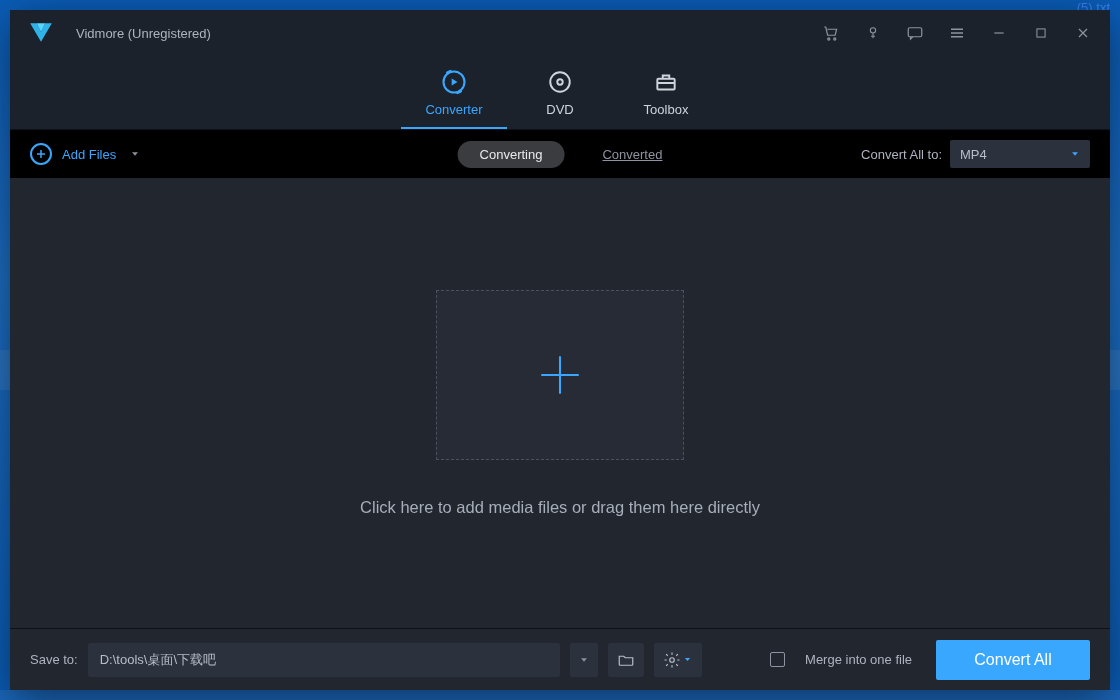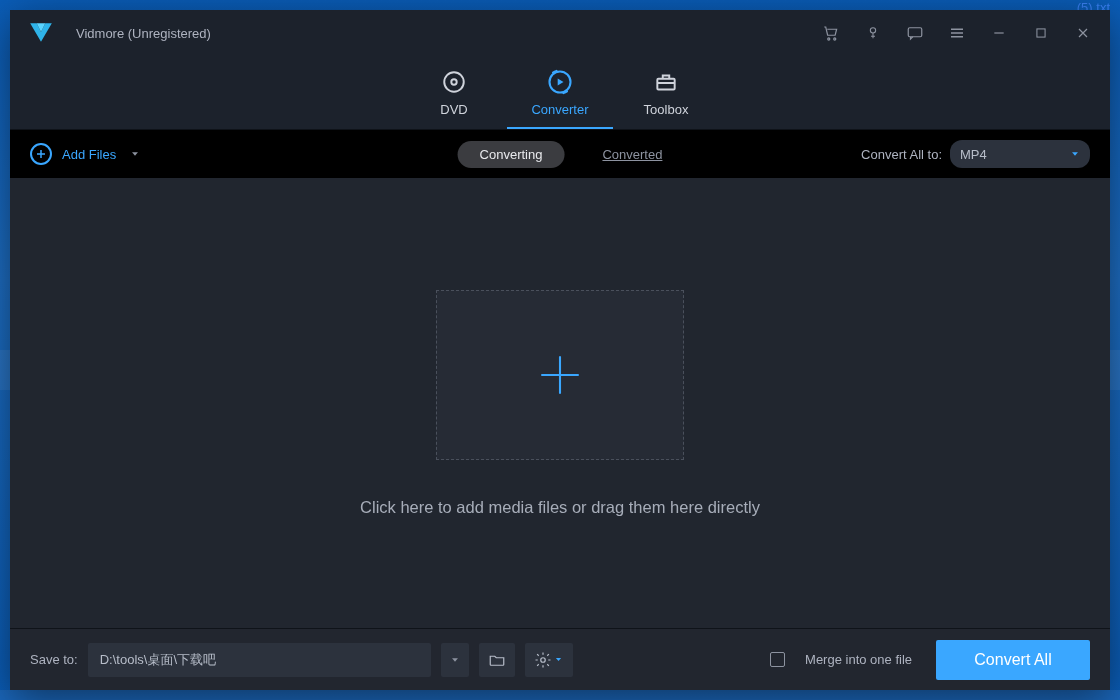--- a/index.html
+++ b/index.html
@@ -53,39 +53,39 @@
 .add-files { display:flex; align-items:center; gap:10px; color:#3aa7ff; cursor:pointer; }
 .add-plus { width:22px; height:22px; border:2px solid #3aa7ff; border-radius:50%; display:flex; align-items:center; justify-content:center; }
 .add-plus svg { display:block; }
 .add-dd { color:#aeb3c0; margin-left:4px; }
 .tab-pill-wrap { position:absolute; left:50%; transform:translateX(-50%); display:flex; align-items:center; gap:38px; }
 .pill { background:#3b3c40; color:#e8e9ec; padding:6px 22px; border-radius:14px; font-size:13px; }
 .tab-inactive { color:#8d93a0; cursor:pointer;text-decoration:underline; }
 .subbar .right { margin-left:auto; display:flex; align-items:center; gap:8px; }
 .format-select {
   width:140px; height:28px; background:#2c323d; display:flex; align-items:center;
-  padding:0 10px; justify-content:space-between; color:#b7bdc9; border-radius:12px; cursor:pointer;
+  padding:0 10px; justify-content:space-between; color:#b7bdc9; border-radius:2px; cursor:pointer;
 }
 
 .content {
   flex:1; background:#21262f; display:flex; flex-direction:column; align-items:center; justify-content:center;
 }
 .dropzone {
   width:248px; height:170px; border:1.5px dashed #4a505c; display:flex; align-items:center; justify-content:center;
   cursor:pointer; background:#262b35;
 }
 .dropzone svg { display:block; }
 .drop-hint { margin-top:38px; color:#a7adb9; font-size:16.5px; }
 
 .footer {
   height:62px; background:#22262f; display:flex; align-items:center; padding:0 20px; gap:10px;
   border-top:1px solid #0f1319; color:#aeb3c0; font-size:13px;
 }
 .path-box {
-  width:343px; height:34px; background:#2c323d; display:flex; align-items:center; padding:0 12px;
+  width:472px; height:34px; background:#2c323d; display:flex; align-items:center; padding:0 12px;
   color:#b7bdc9; border-radius:2px;
 }
 .dd-btn {
   width:28px; height:34px; background:#2c323d; display:flex; align-items:center; justify-content:center;
   cursor:pointer; border-radius:2px;
 }
 .icon-btn {
   width:36px; height:34px; background:#2c323d; display:flex; align-items:center; justify-content:center;
   cursor:pointer; border-radius:2px; color:#b7bdc9;
 }
@@ -150,38 +150,38 @@
         </svg>
     </div>
     <div class="title-icon">
       <svg width="16" height="16" viewBox="0 0 24 24" fill="none" stroke="currentColor" stroke-width="1.8">
           <path d="M6 6l12 12M18 6L6 18"></path>
         </svg>
     </div>
   </div>
 
   <div class="navbar">
-    <div class="nav-item">
-      <div class="nav-icon">
-        <svg width="26" height="26" viewBox="0 0 24 24" fill="none" stroke="#cfd3db" stroke-width="1.8">
-          <circle cx="12" cy="12" r="9"></circle>
-            <circle cx="12" cy="12" r="2.5"></circle>
-        </svg>
-      </div>
-      <span>DVD</span>
-    </div>
     <div class="nav-item active">
       <div class="nav-icon">
         <svg width="28" height="28" viewBox="0 0 24 24" fill="none" stroke="#3aa7ff" stroke-width="1.8">
           <circle cx="12" cy="12" r="9"></circle>
             <path d="M10 9l5 3-5 3z" fill="#3aa7ff" stroke="none"></path>
           <path d="M6 4a10 10 0 0 1 3-1.5M18 20a10 10 0 0 1-3 1.5" stroke-linecap="round"></path>
         </svg>
       </div>
       <span>Converter</span>
+    </div>
+    <div class="nav-item">
+      <div class="nav-icon">
+        <svg width="26" height="26" viewBox="0 0 24 24" fill="none" stroke="#cfd3db" stroke-width="1.8">
+          <circle cx="12" cy="12" r="9"></circle>
+            <circle cx="12" cy="12" r="2.5"></circle>
+        </svg>
+      </div>
+      <span>DVD</span>
     </div>
     <div class="nav-item">
       <div class="nav-icon">
         <svg width="26" height="26" viewBox="0 0 24 24" fill="none" stroke="#cfd3db" stroke-width="1.8">
           <rect x="4" y="9" width="16" height="10" rx="1"></rect>
             <path d="M4 13h16M9 9V6h6v3"></path>
         </svg>
       </div>
       <span>Toolbox</span>
     </div>

